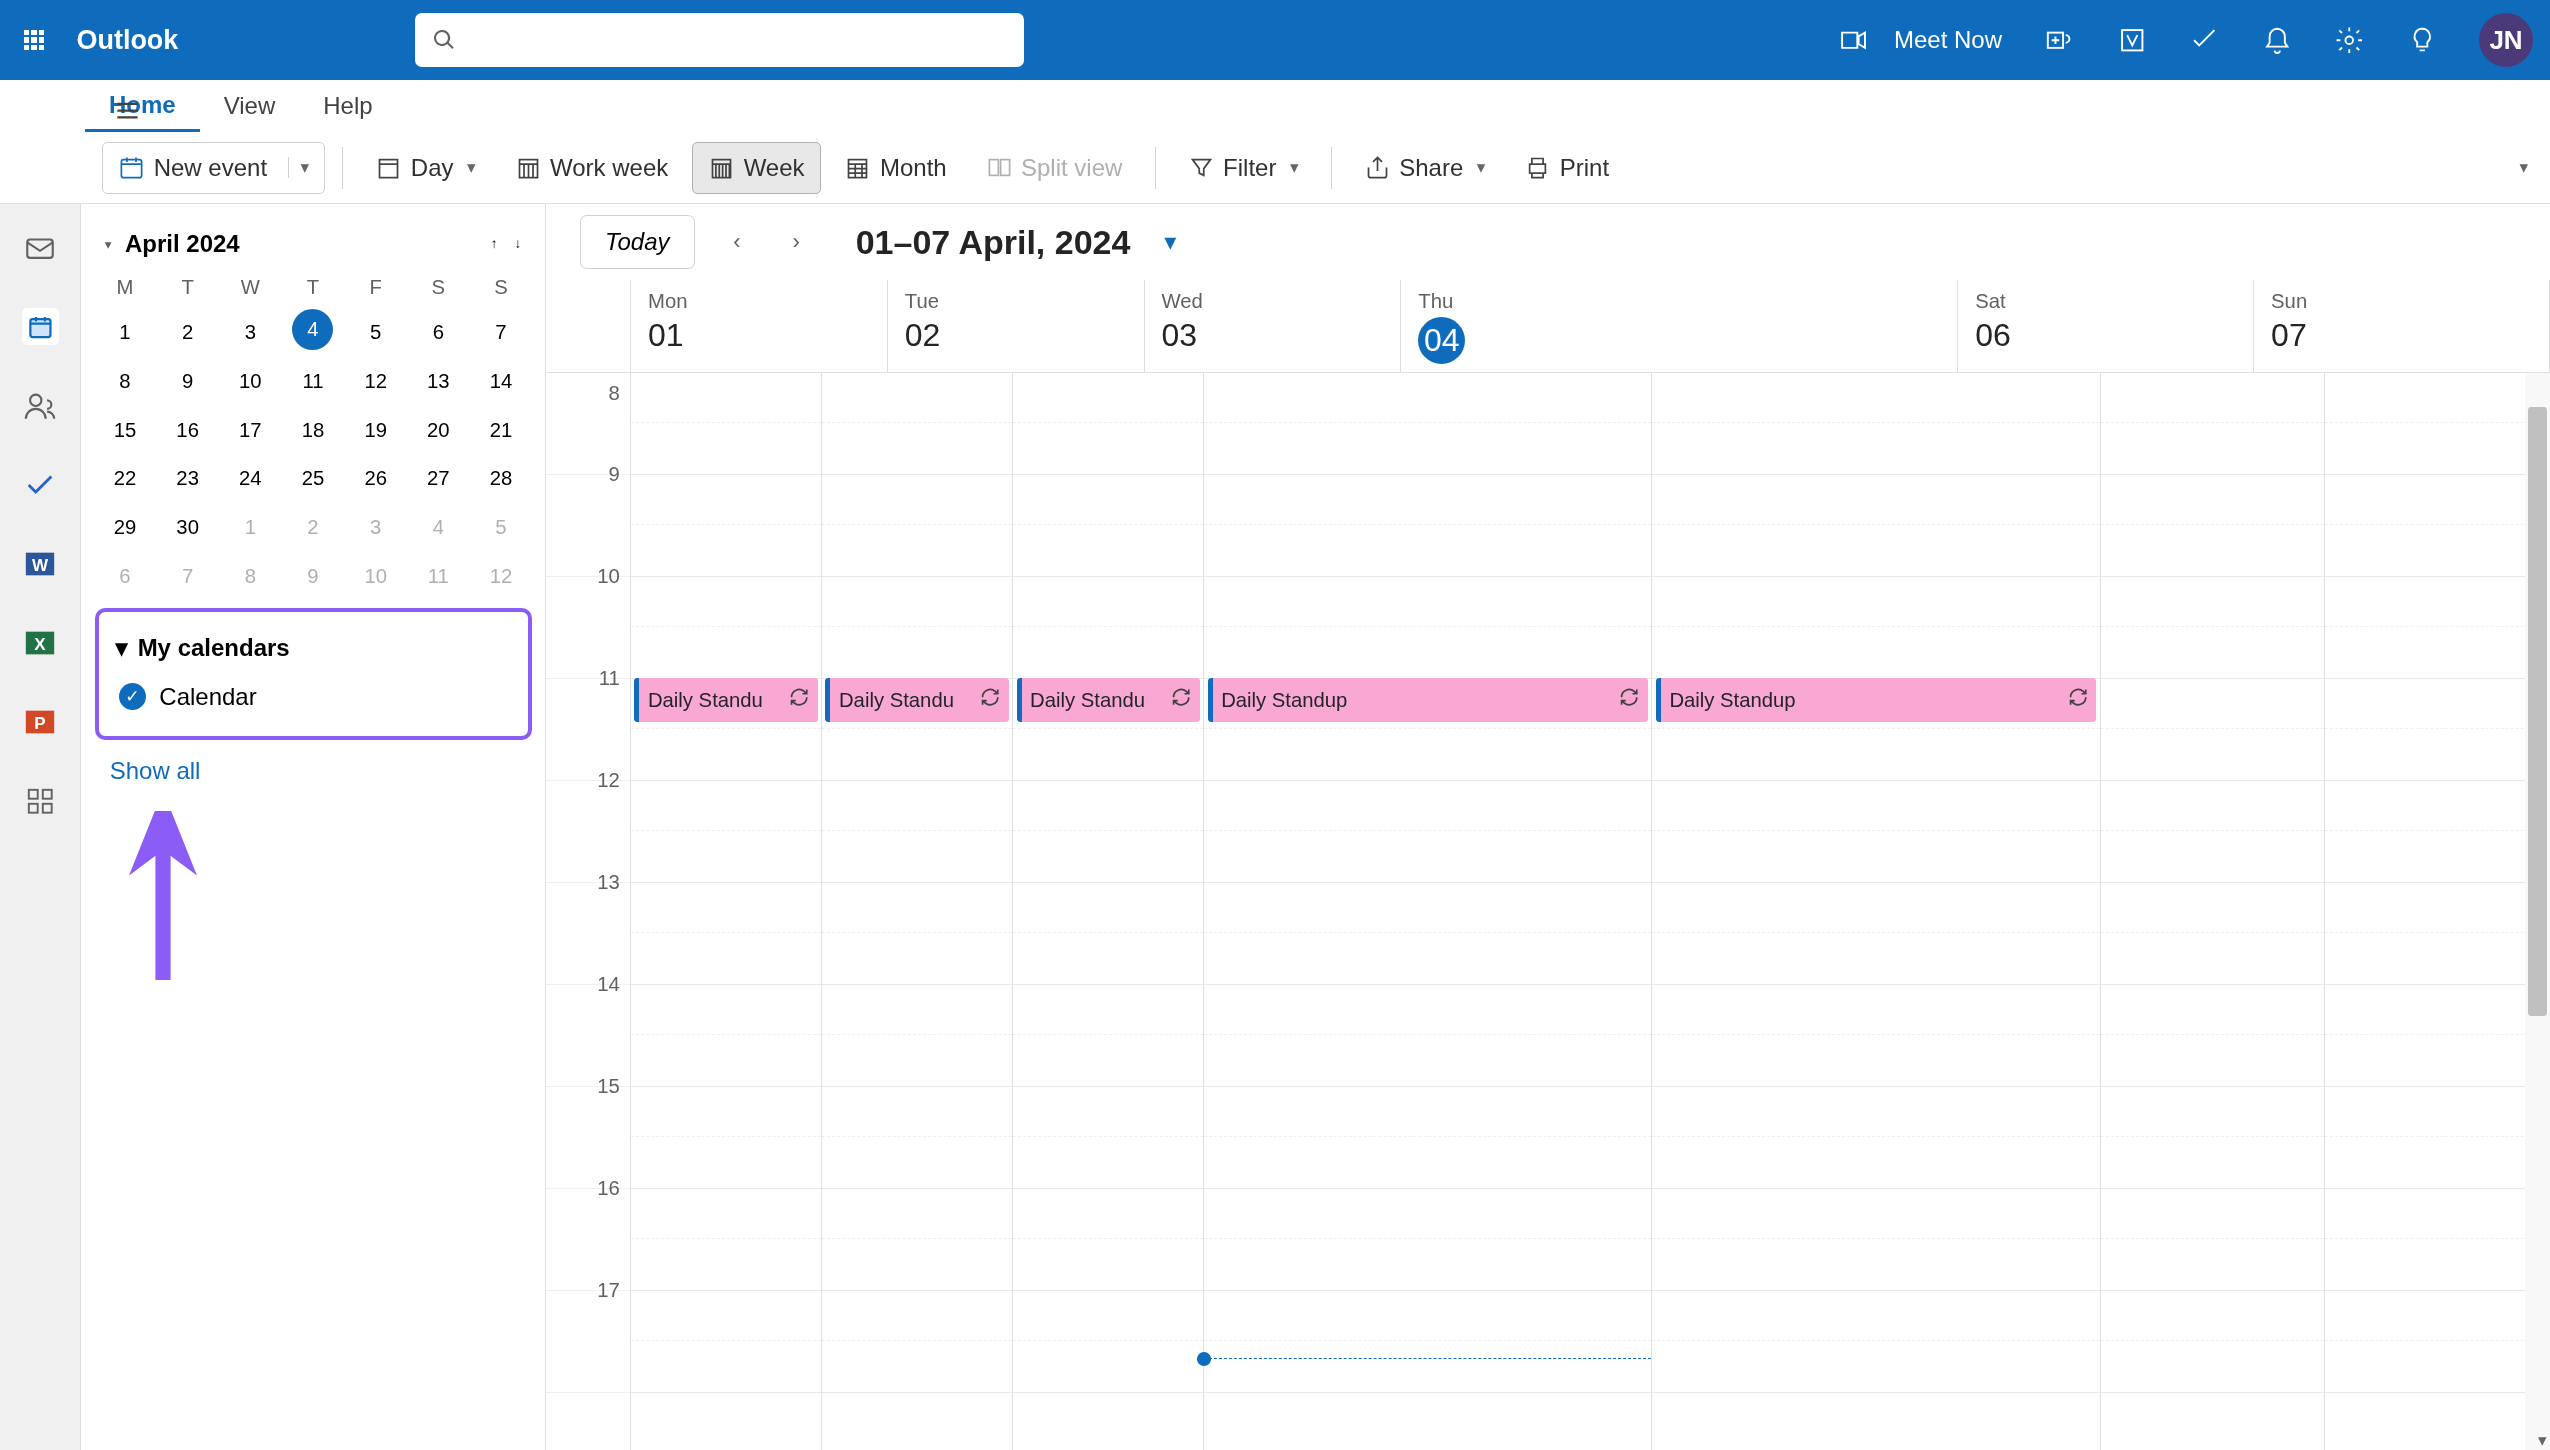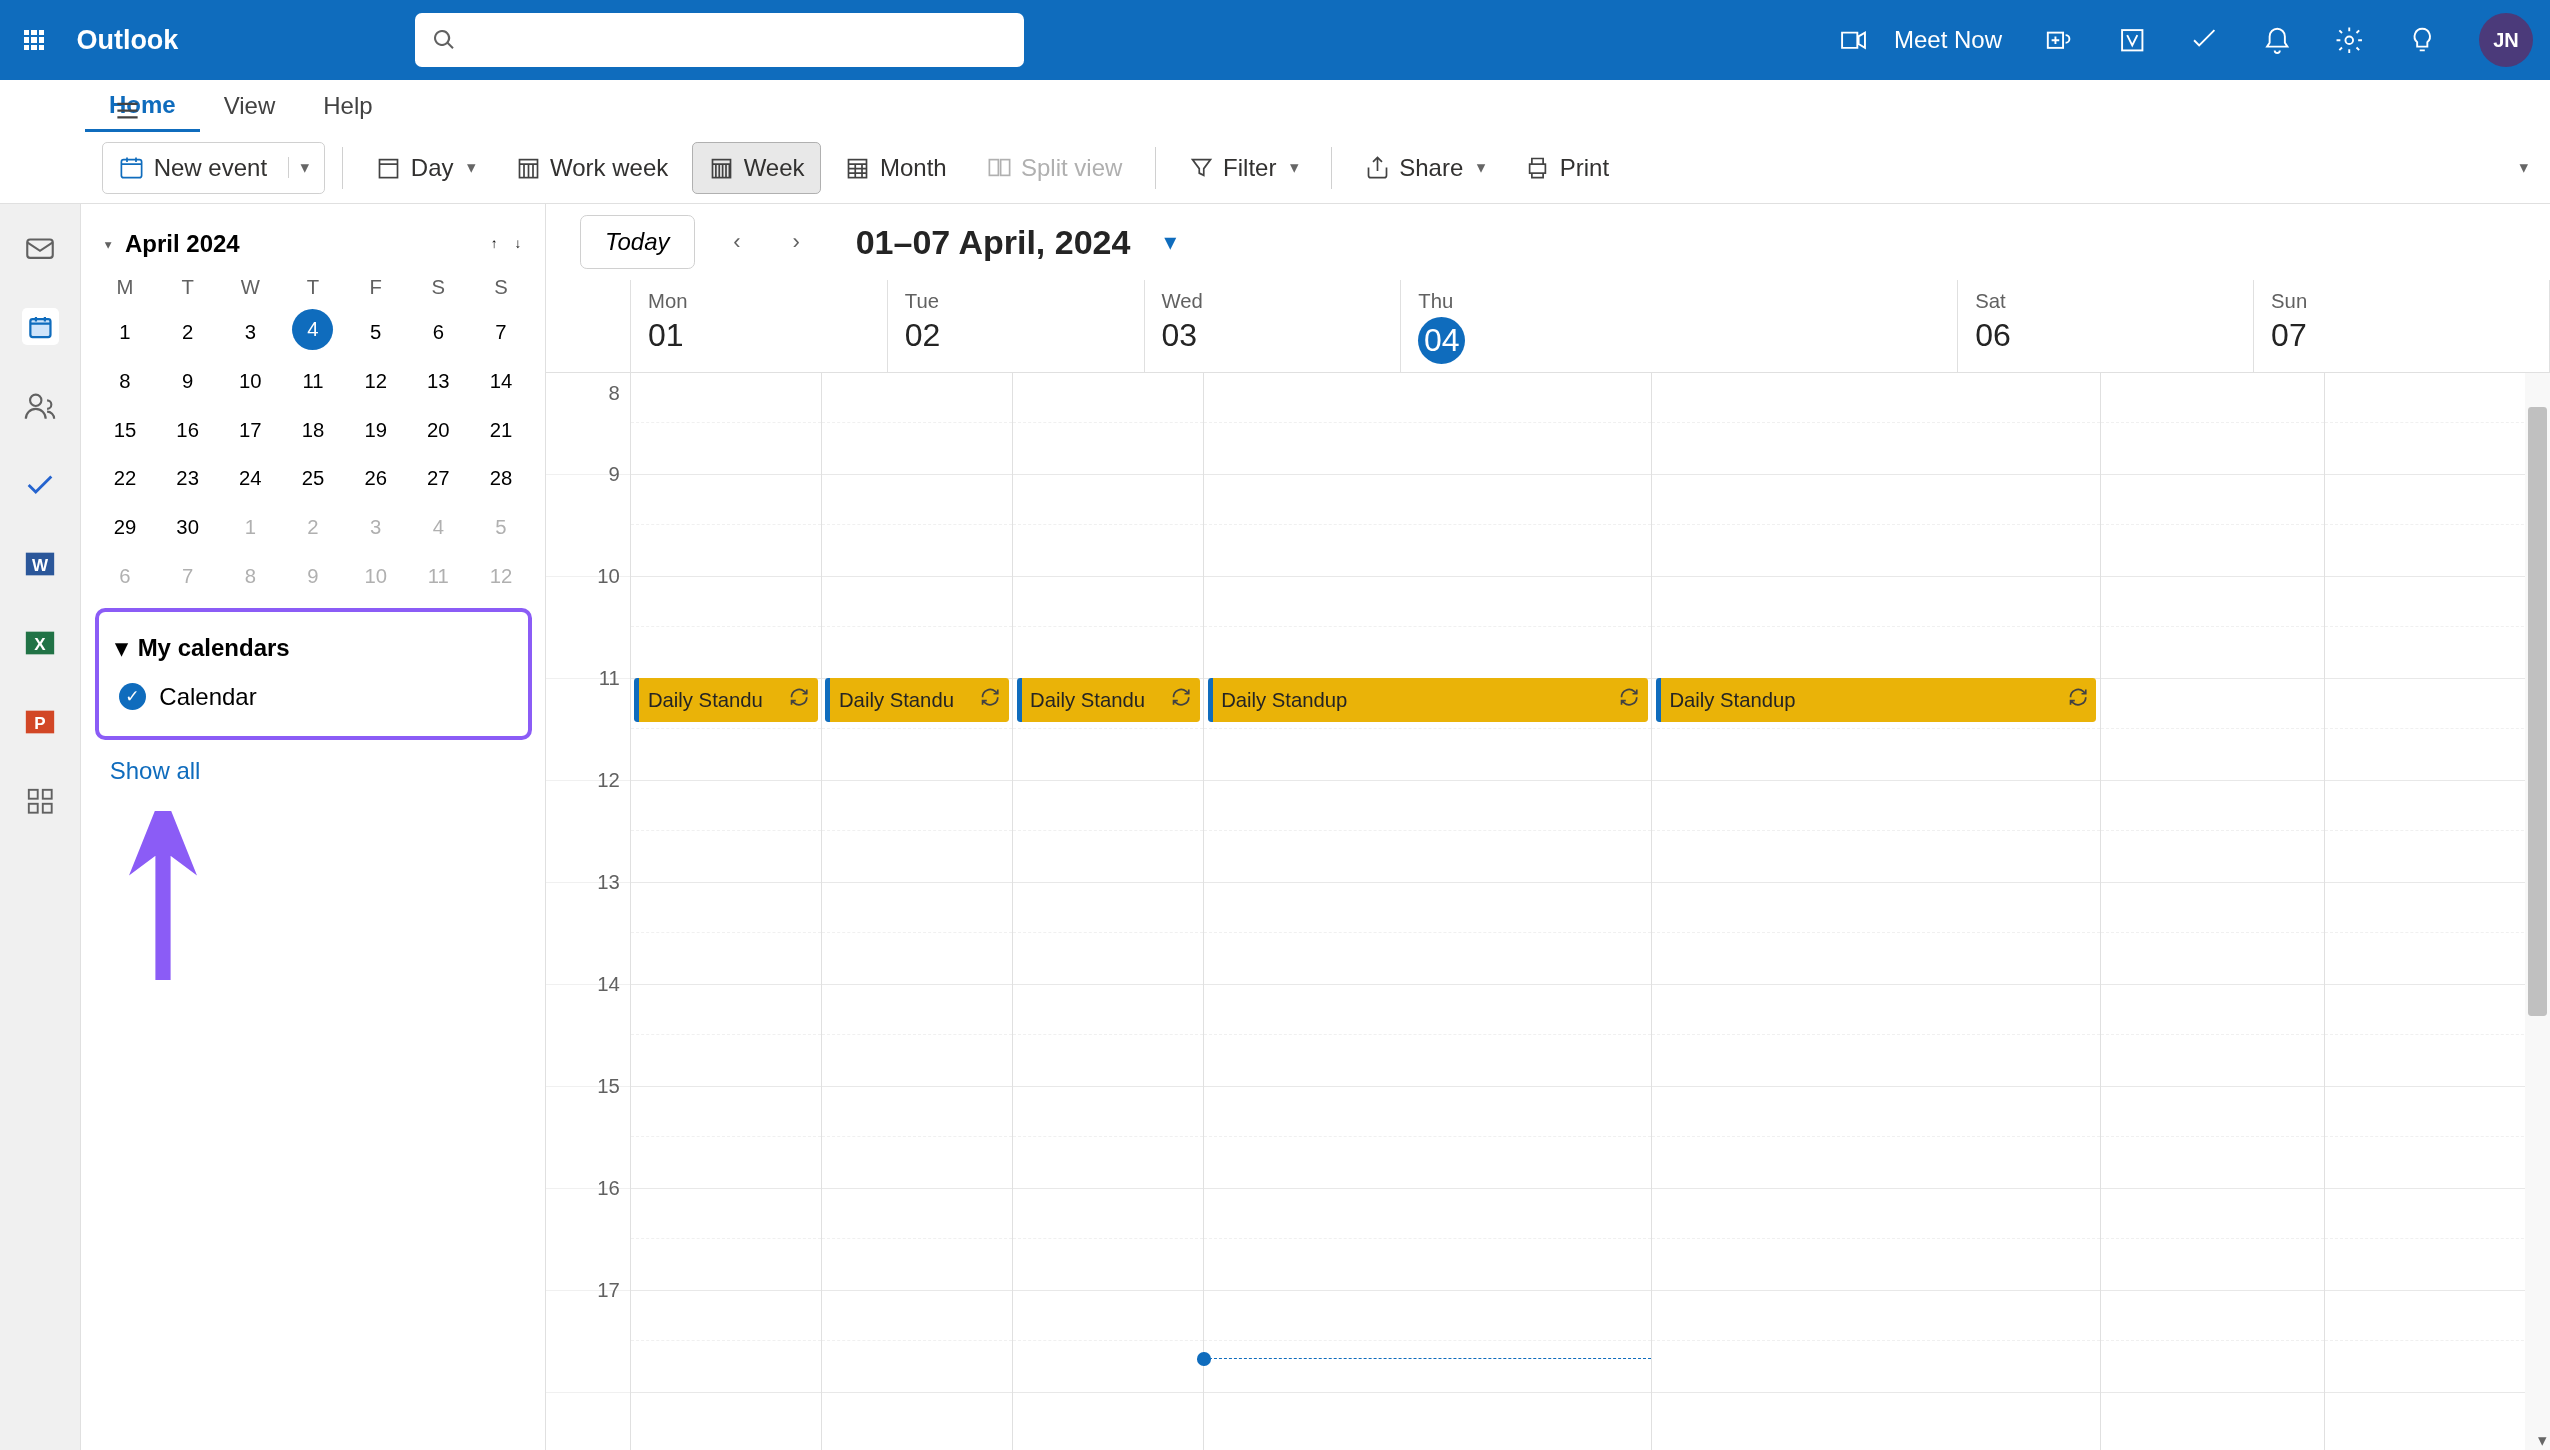--- a/index.html
+++ b/index.html
@@ -11,21 +11,21 @@
     .waffle { display: grid; grid-template-columns: repeat(3, 5.1px); grid-template-rows: repeat(3, 5.1px); gap: 2.5px; }
     .waffle span { background: white; width: 5.1px; height: 5.1px; }
     .app-title { font-size: 27px; font-weight: 600; margin-right: 237px; }
     .search-box { width: 609px; height: 54px; background: white; border-radius: 6.8px; display: flex; align-items: center; padding: 0 17px; }
     .search-box input { border: none; outline: none; font-size: 24px; width: 100%; color: #616161; }
     .search-icon-svg { width: 24px; height: 24px; margin-right: 13.5px; fill: #616161; }
     .header-right { margin-left: auto; display: flex; align-items: center; gap: 42px; }
     .meet-now { display: flex; align-items: center; gap: 26px; font-size: 24px; }
     .header-icons { display: flex; gap: 42px; align-items: center; }
     .header-icon { width: 30.5px; height: 30.5px; cursor: pointer; }
-    .avatar { width: 54px; height: 54px; border-radius: 50%; background: #4B3A7A; color: white; display: flex; align-items: center; justify-content: center; font-size: 20px; font-weight: 600; }
+    .avatar { width: 54px; height: 54px; border-radius: 50%; background: #4B3A7A; color: white; display: flex; align-items: center; justify-content: center; font-size: 26px; font-weight: 600; }
     
     
     .ribbon-container { display: flex; flex-direction: column; border-bottom: 0.8px solid #e0e0e0; }
     .tabs-row { height: 52px; display: flex; align-items: center; padding-left: 85px; }
     .hamburger { position: absolute; left: 110px; top: 93px; width: 34px; height: 34px; display: flex; align-items: center; justify-content: center; cursor: pointer; }
     .tab { padding: 0 24px; height: 52px; display: flex; align-items: center; font-size: 24px; color: #424242; cursor: pointer; }
     .tab.active { color: #0F6CBD; font-weight: 600; border-bottom: 3.4px solid #0F6CBD; }
     .ribbon-row { height: 71px; display: flex; align-items: center; padding: 0 13.5px 0 102px; gap: 8.5px; }
     .ribbon-btn { height: 52px; display: flex; align-items: center; gap: 8.5px; padding: 0 15.2px; font-size: 24px; color: #323130; cursor: pointer; border-radius: 5.1px; }
     .ribbon-btn.primary { background: white; border: 0.8px solid #d0d0d0; }
@@ -83,21 +83,21 @@
     .week-body { flex: 1; display: flex; overflow-y: auto; position: relative; }
     .time-col { width: 85px; border-right: 0.8px solid #e0e0e0; }
     .time-slot { height: 102px; border-bottom: 0.8px solid #f0f0f0; position: relative; }
     .time-label { position: absolute; top: -12px; right: 10.2px; font-size: 20.3px; color: #616161; }
     .day-col { flex: 1; border-right: 0.8px solid #e0e0e0; position: relative; }
     .day-col.small { flex: 0.85; }
     .day-col.wide { flex: 2; }
     .hour-line { height: 102px; border-bottom: 0.8px solid #e8e8e8; position: relative; }
     .hour-line::after { content: ''; position: absolute; bottom: 51px; left: 0; right: 0; border-bottom: 0.8px dashed #f0f0f0; }
     
-    .event-block { position: absolute; left: 3.4px; right: 3.4px; background: #eab308; border-left: 5.1px solid #0F6CBD; border-radius: 3.4px; padding: 5.1px 8.5px; font-size: 20.3px; color: #242424; display: flex; align-items: center; justify-content: space-between; overflow: hidden; white-space: nowrap; }
+    .event-block { position: absolute; left: 3.4px; right: 3.4px; background: #f9a8d4; border-left: 5.1px solid #0F6CBD; border-radius: 3.4px; padding: 5.1px 8.5px; font-size: 20.3px; color: #242424; display: flex; align-items: center; justify-content: space-between; overflow: hidden; white-space: nowrap; }
     .recur-icon { width: 20.3px; height: 20.3px; flex-shrink: 0; }
     
     .now-line { position: absolute; left: 0; right: 0; border-top: 1.7px dashed #0F6CBD; z-index: 5; }
     .now-dot { width: 13.5px; height: 13.5px; background: #0F6CBD; border-radius: 50%; position: absolute; left: -6.8px; top: -6.8px; }
     
     .scrollbar-track { position: absolute; right: 0; top: 0; width: 25.4px; height: 100%; background: #f8f8f8; }
     .scrollbar-thumb { position: absolute; right: 3.4px; width: 18.6px; background: #c0c0c0; border-radius: 3.4px; }
     .scroll-arrow-down { position: absolute; bottom: 0; right: 3.4px; font-size: 17px; color: #666; }
   </style>
 </head>

